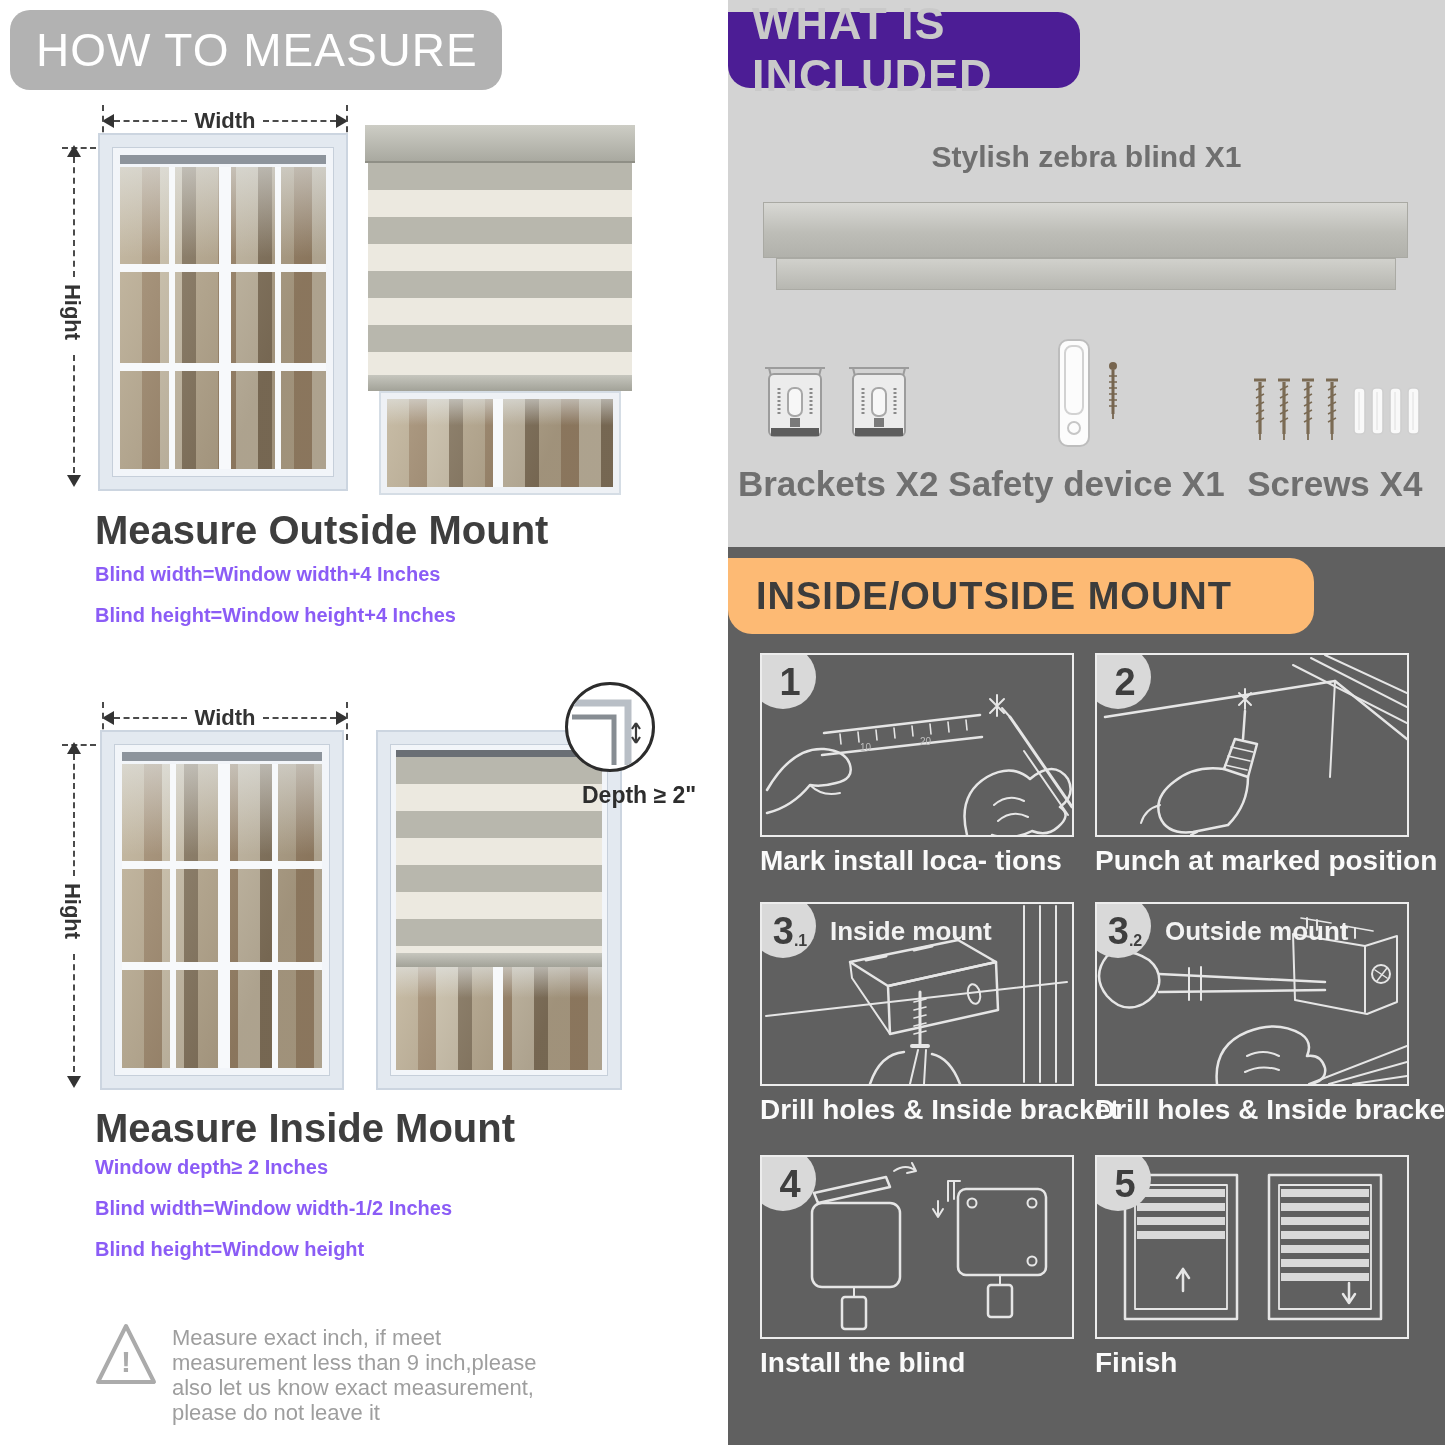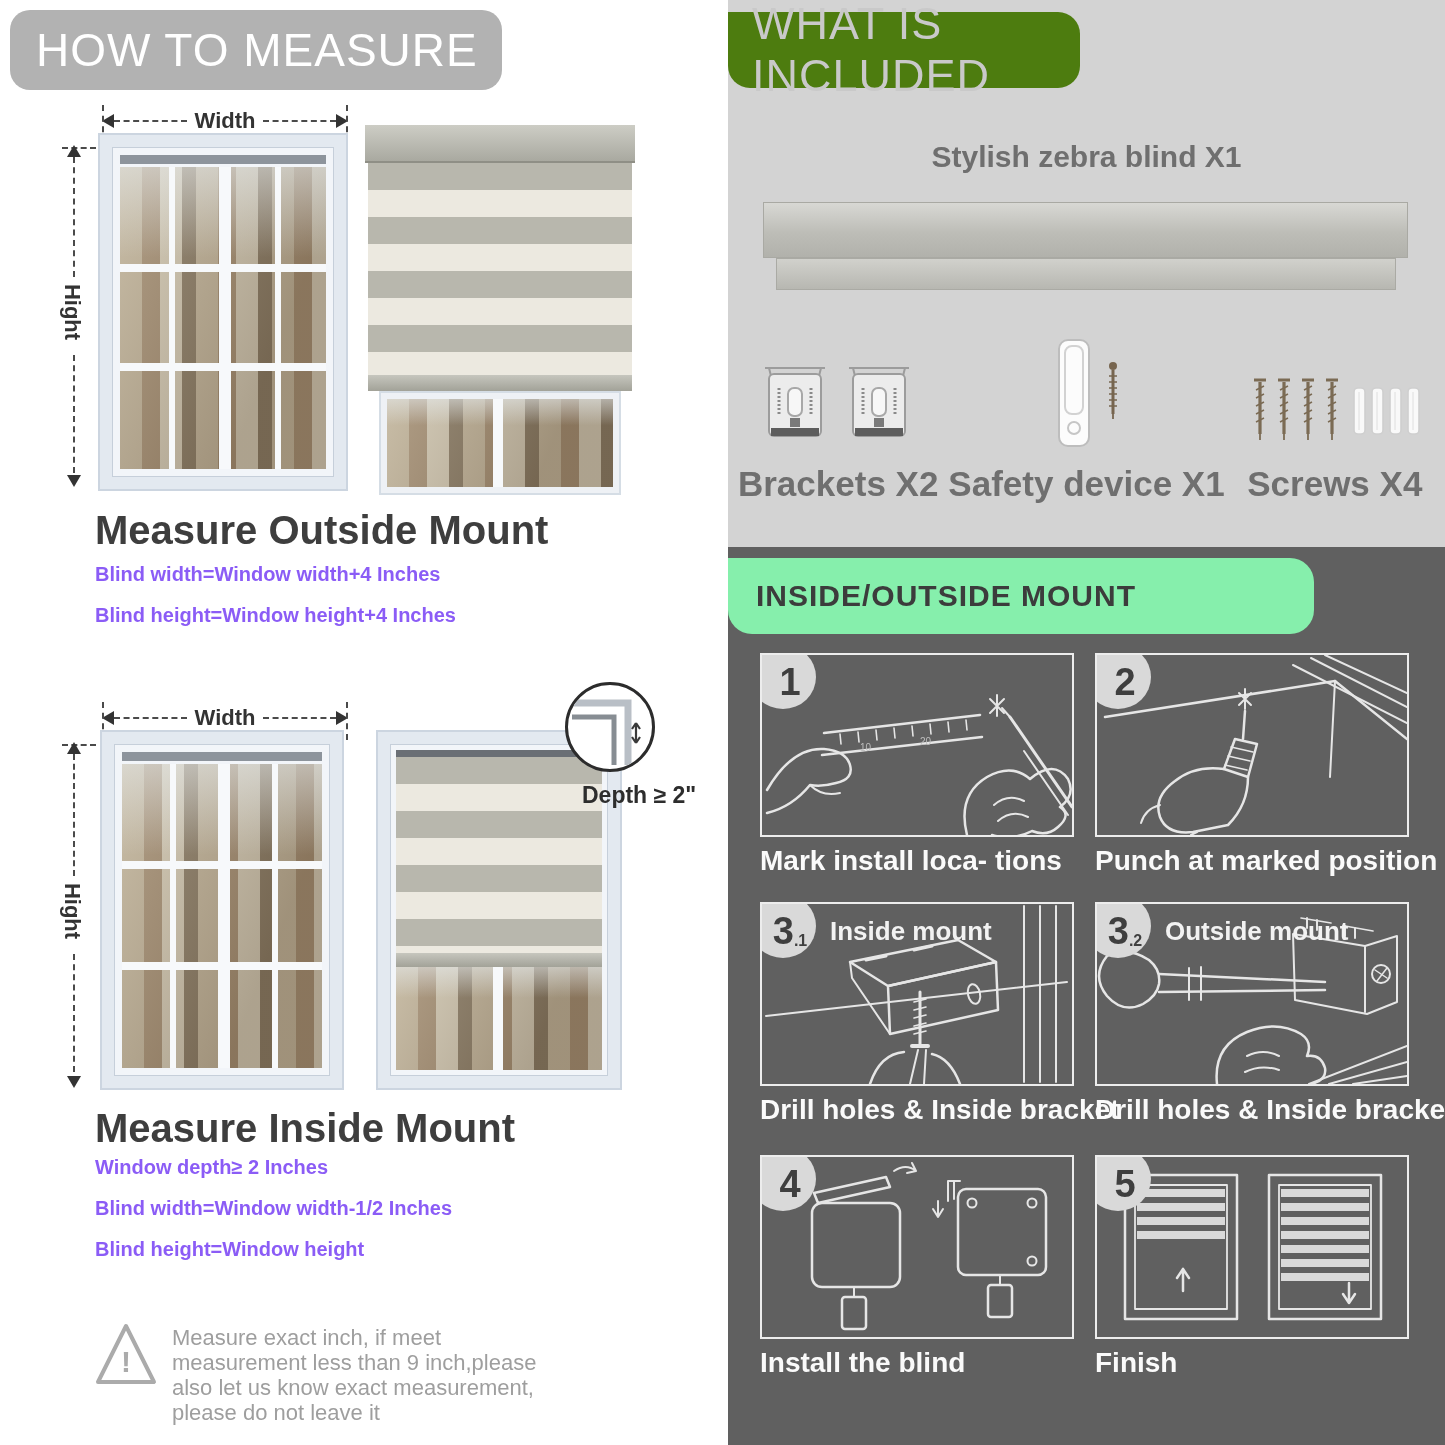--- a/index.html
+++ b/index.html
@@ -52,38 +52,38 @@
   .rail{background:linear-gradient(180deg,#c6c6be,#a2a298);}
 
   .magnifier{position:absolute;width:90px;height:90px;border-radius:50%;border:3px solid #2c2c2c;
              background:#ffffff;box-sizing:border-box;overflow:hidden;}
   .depth-label{position:absolute;font-size:23px;font-weight:bold;color:#2d2d2d;white-space:nowrap;}
 
   .warn-text{position:absolute;width:408px;font-size:22px;line-height:25px;color:#9e9e9e;}
 
   
   .included{left:728px;top:0;width:717px;height:547px;background:#d3d3d3;}
-  .inc-header{position:absolute;left:0;top:12px;width:352px;height:76px;background:#4d7c0f;
+  .inc-header{position:absolute;left:0;top:12px;width:352px;height:76px;background:#4c1d95;
               border-radius:0 22px 22px 22px;display:flex;align-items:center;padding-left:24px;
-              box-sizing:border-box;font-size:45px;font-weight:normal;color:#c9c9c9;letter-spacing:1px;}
+              box-sizing:border-box;font-size:45px;font-weight:bold;color:#c9c9c9;letter-spacing:1px;}
   .product-label{position:absolute;left:0;right:0;top:140px;text-align:center;
                  font-size:30px;font-weight:bold;color:#6f6f6f;}
   .bar-top{position:absolute;left:35px;top:202px;width:645px;height:56px;border:1px solid #a9a9a3;
            background:linear-gradient(180deg,#d8d8d4,#bdbdb7 55%,#b1b1ab);box-sizing:border-box;}
   .bar-bottom{position:absolute;left:48px;top:258px;width:620px;height:32px;border:1px solid #aaaaa4;
            background:linear-gradient(180deg,#d1d1cc,#b7b7b1);box-sizing:border-box;}
   .items-row{position:absolute;left:0;top:330px;width:717px;display:flex;}
   .item{flex:1;display:flex;flex-direction:column;align-items:center;}
   .item-art{height:120px;display:flex;align-items:flex-end;justify-content:center;}
   .item-label{margin-top:14px;font-size:35px;font-weight:bold;color:#6f6f6f;white-space:nowrap;}
 
   .mount{left:728px;top:547px;width:717px;height:898px;background:#606060;}
-  .mnt-header{position:absolute;left:0;top:11px;width:586px;height:76px;background:#86efac;
+  .mnt-header{position:absolute;left:0;top:11px;width:586px;height:76px;background:#fdba74;
               border-radius:0 24px 24px 24px;display:flex;align-items:center;padding-left:28px;
-              box-sizing:border-box;font-size:30px;font-weight:bold;color:#3c3c3c;letter-spacing:1px;}
+              box-sizing:border-box;font-size:38px;font-weight:bold;color:#3c3c3c;letter-spacing:1px;}
   .step{position:absolute;width:314px;}
   .step .art{position:relative;height:184px;border:2px solid #ededed;overflow:hidden;box-sizing:border-box;}
   .badge{position:absolute;top:-10px;left:-12px;width:66px;height:64px;background:#d9d9d9;border-radius:50%;
          display:flex;align-items:center;justify-content:center;box-sizing:border-box;
          padding:10px 0 0 14px;font-weight:bold;color:#3f3f3f;font-size:38px;line-height:1;}
   .badge .sub{font-size:16px;align-self:flex-end;margin-bottom:9px;}
   .step-title{position:absolute;top:12px;left:68px;font-size:26px;font-weight:bold;color:#f2f2f2;}
   .caption{margin-top:8px;font-size:28px;font-weight:bold;color:#fafafa;white-space:nowrap;}
   .lineart{stroke:#e6e6e6;stroke-width:2.5;fill:none;stroke-linecap:round;stroke-linejoin:round;}
 </style>

